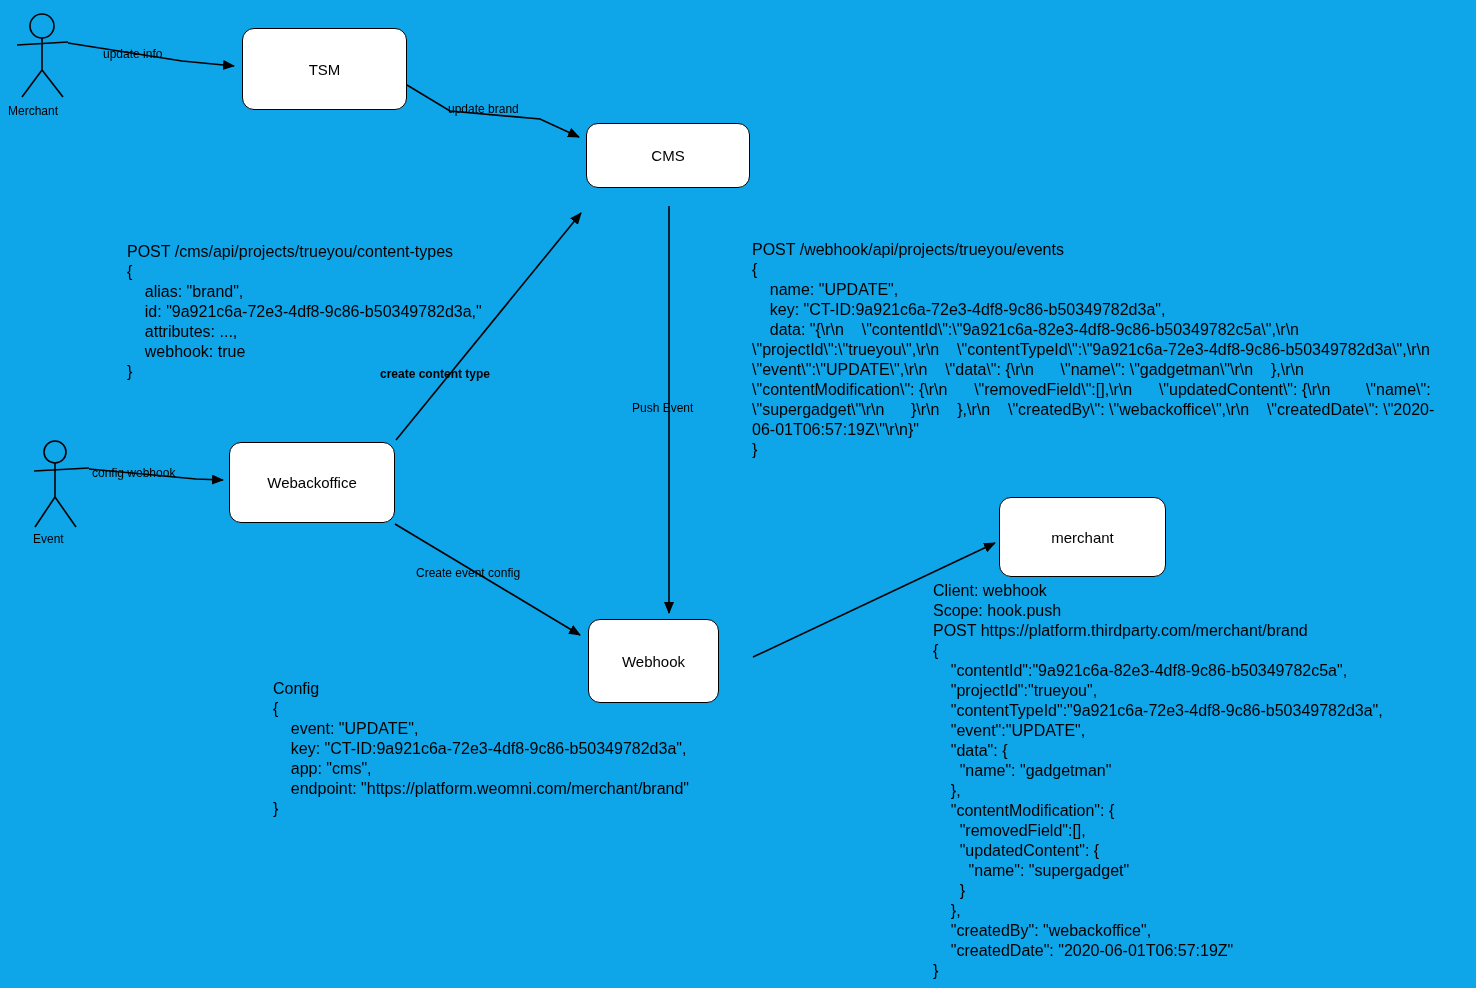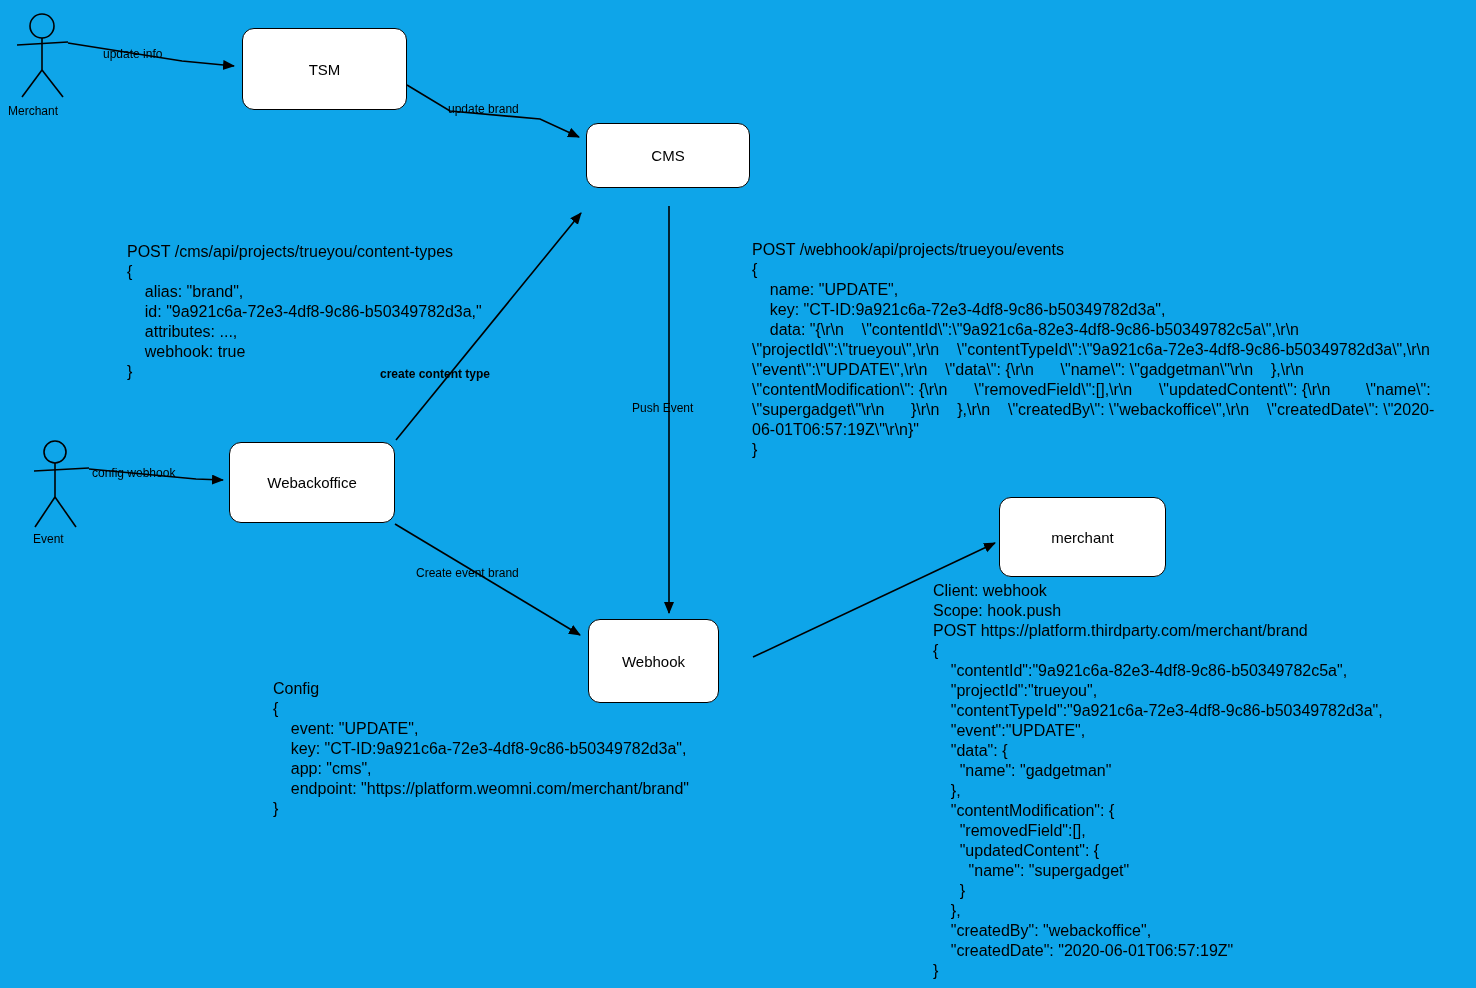--- a/index.html
+++ b/index.html
@@ -96,21 +96,21 @@
     <span>merchant</span>
   </div>
 
   <div class="actor-label" style="left:8px; top:104px;">Merchant</div>
   <div class="actor-label" style="left:33px; top:532px;">Event</div>
 
   <div class="edge-label" style="left:103px; top:47px;">update info</div>
   <div class="edge-label" style="left:448px; top:102px;">update brand</div>
   <div class="edge-label" style="left:380px; top:367px;font-weight:bold;">create content type</div>
   <div class="edge-label" style="left:92px; top:466px;">config webhook</div>
-  <div class="edge-label" style="left:416px; top:566px;">Create event brand</div>
+  <div class="edge-label" style="left:416px; top:566px;">Create event config</div>
   <div class="edge-label" style="left:632px; top:401px;">Push Event</div>
 
   <div class="codeblock" style="left:127px; top:242px;">POST /cms/api/projects/trueyou/content-types
 {
     alias: "brand",
     id: "9a921c6a-72e3-4df8-9c86-b50349782d3a,"
     attributes: ...,
     webhook: true
 }</div>
 

